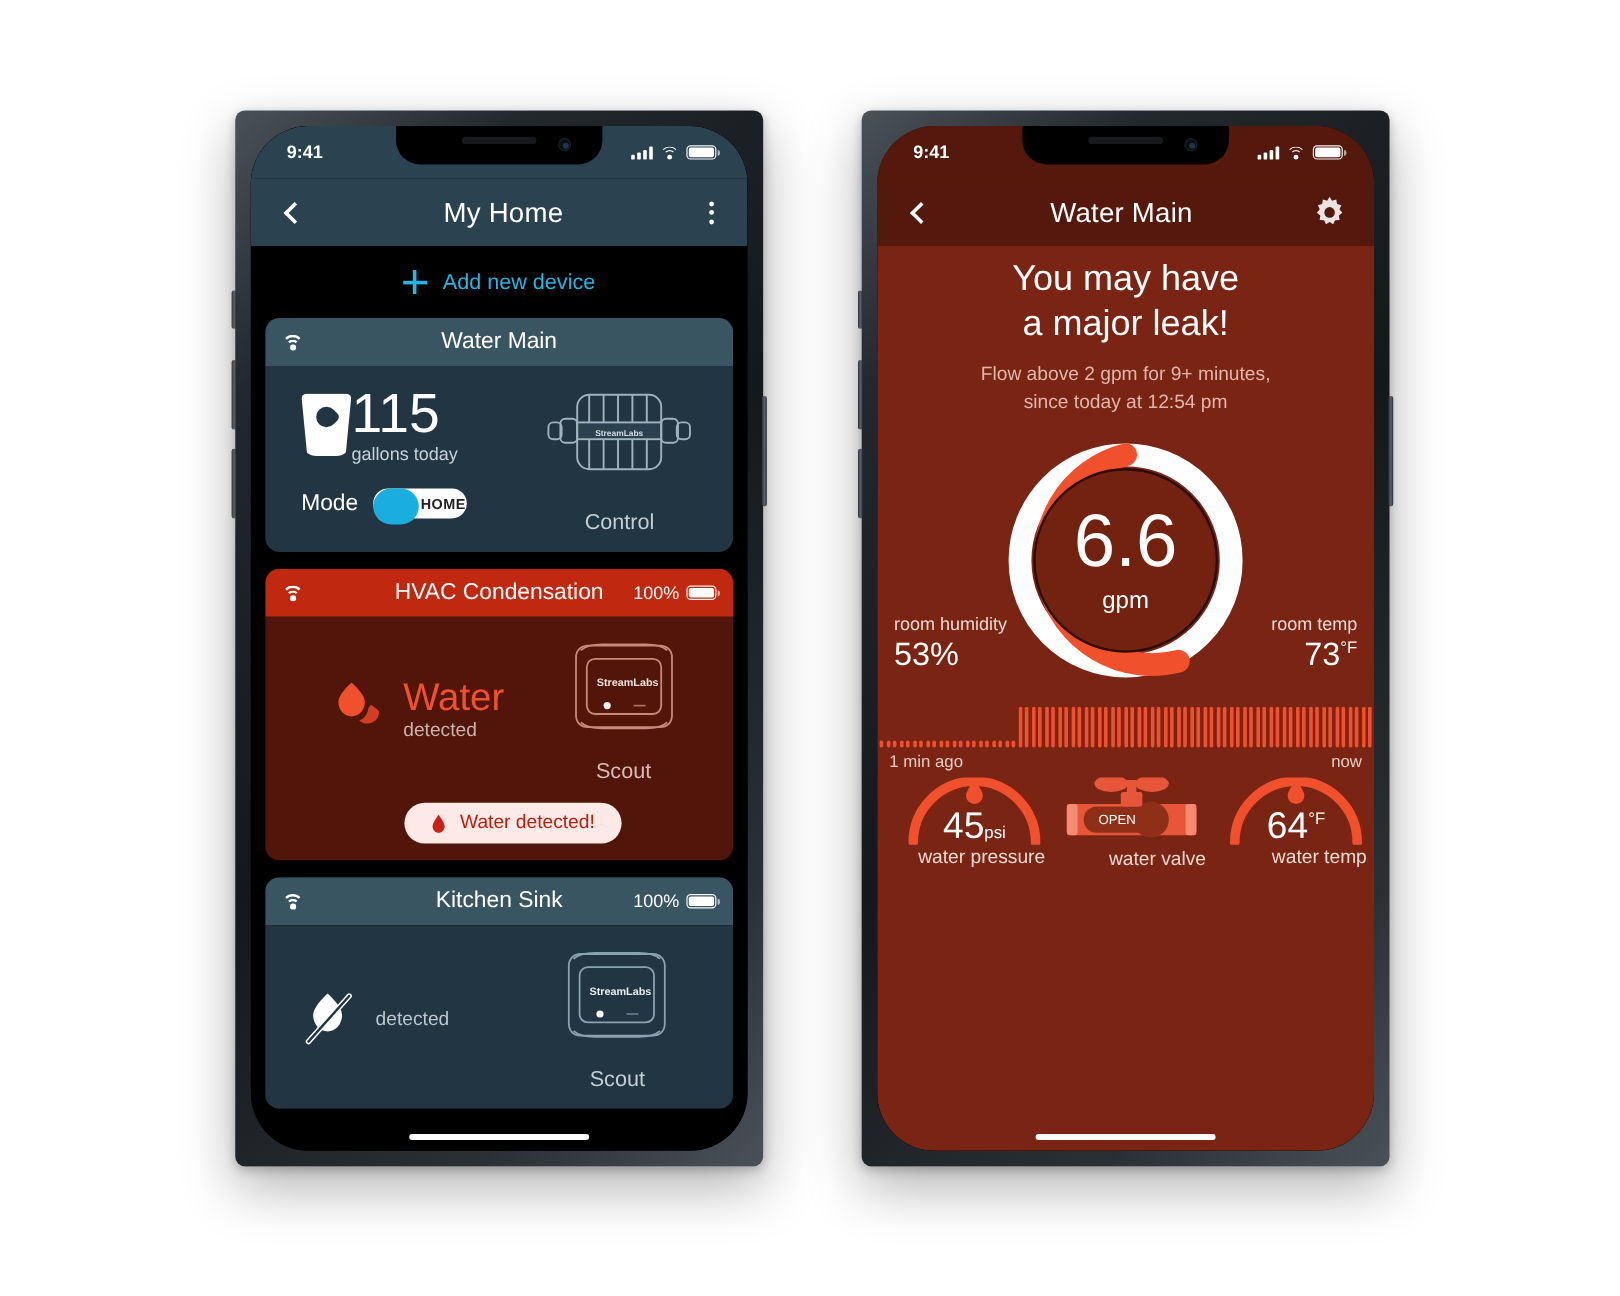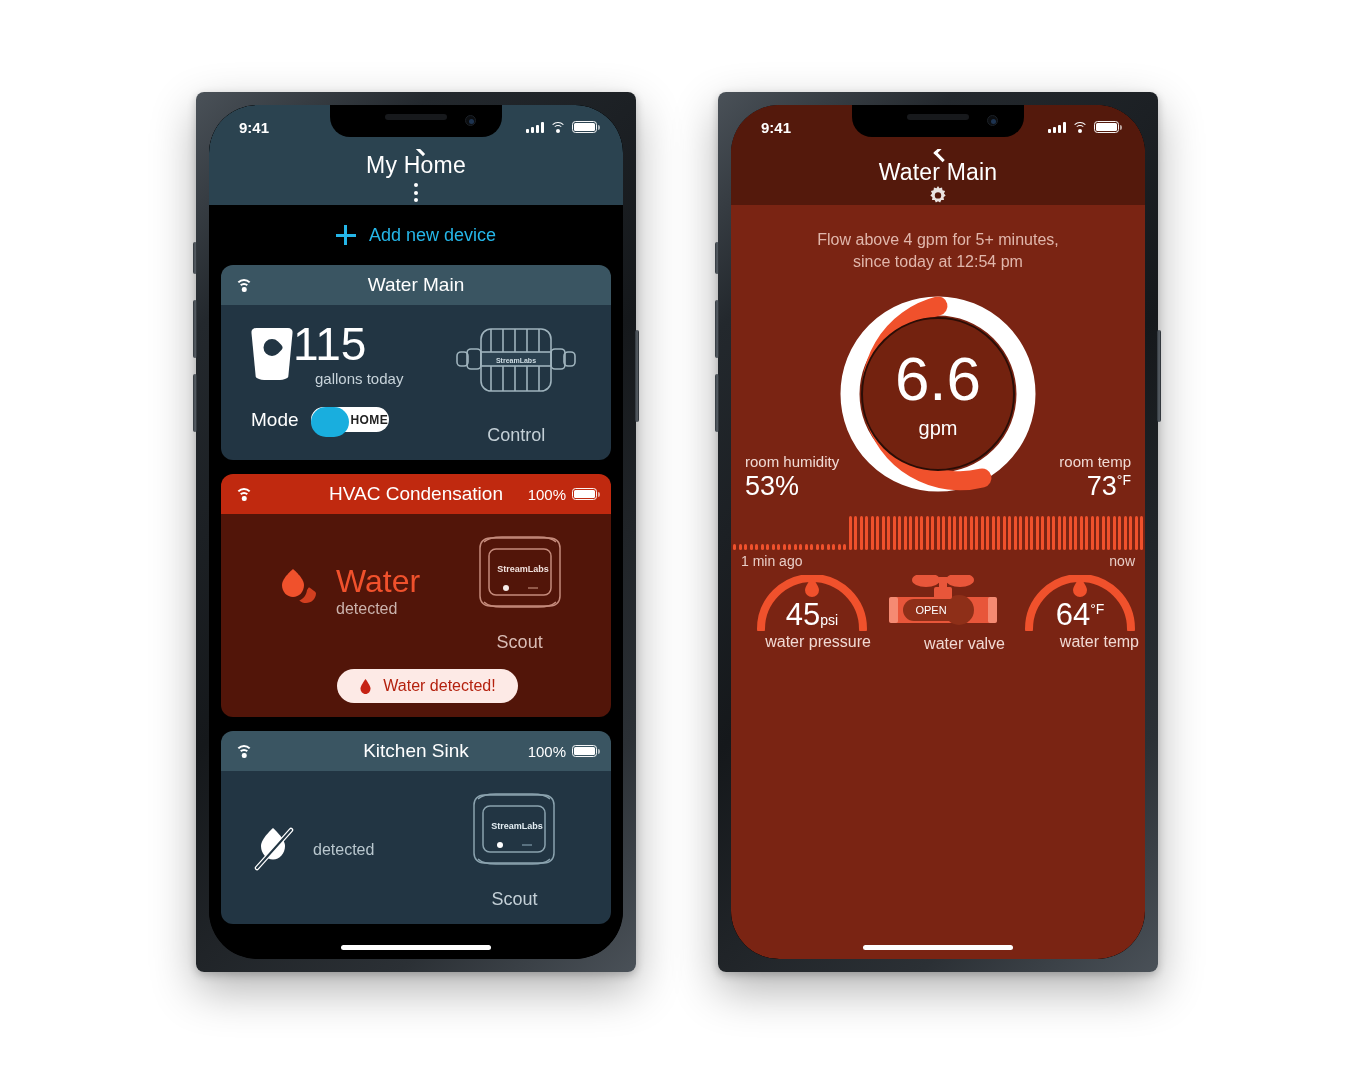--- a/index.html
+++ b/index.html
@@ -109,21 +109,20 @@
     background:rgba(255,255,255,.6);
   }
   .batt i { display:block; height:100%; width:100%; background:#fff; border-radius:1.5px; }
 
   
   .navbar {
     position:relative; height:56px;
     display:flex; align-items:center; justify-content:space-between;
     padding: 0 24px;
     color:#fff;
-    flex-direction:column;
   }
   .nav-title { font-size:23px; font-weight:400; letter-spacing:.2px; }
   .chev-back {
     width:13px; height:13px;
     border-left:3px solid #fff; border-bottom:3px solid #fff;
     transform: rotate(45deg);
     margin-left:6px;
   }
   .kebab { display:flex; flex-direction:column; gap:3.5px; padding:4px; }
   .kebab i { width:4px; height:4px; border-radius:50%; background:#fff; display:block; }
@@ -187,21 +186,21 @@
     border-radius:5px 5px 13px 13px;
     clip-path: polygon(0 0,100% 0,88% 100%,12% 100%);
   }
   .cup-icon .drop {
     position:absolute; left:50%; top:11px; transform:translateX(-50%) rotate(45deg);
     width:17px;height:17px;
     background:#223543;
     border-radius:50% 4px 50% 50%;
   }
   .wm-num { color:#fff; font-size:46px; font-weight:300; line-height:1; }
-  .wm-sub { color:#c7d3da; font-size:15px; margin-top:3px;margin-left:22px; }
+  .wm-sub { color:#c7d3da; font-size:15px; margin-top:3px; }
   .mode-row { display:flex; align-items:center; gap:12px; margin-top:20px; }
   .mode-lbl { color:#fff; font-size:19px; }
   .toggle {
     width:78px; height:25px; border-radius:16px; background:#fff;
     display:flex; align-items:center; position:relative;
   }
   .toggle .knob{
     position:absolute; left:0; top:0;
     width:38px;height:30px;border-radius:16px;background:#19aede;
   }
@@ -254,21 +253,21 @@
     display:flex; align-items:center; justify-content:center;
   }
   .gauge { position:relative; width:212px; height:212px; }
   .gauge .num {
     position:absolute; inset:0; display:flex; flex-direction:column;
     align-items:center; justify-content:center; color:#fff;
   }
   .gauge .num .big { font-size:62px; font-weight:300; line-height:1; }
   .gauge .num .unit{ font-size:20px; margin-top:7px; }
 
-  .side-stat { position:absolute; bottom:8px; color:#fff; }
+  .side-stat { position:absolute; bottom:22px; color:#fff; }
   .side-stat .lbl { font-size:15px; color:#f0dad4; }
   .side-stat .val { font-size:27px; font-weight:300; margin-top:1px; }
   .side-stat .val sup { font-size:14px; vertical-align:super; }
   .ss-left  { left:14px; text-align:left; }
   .ss-right { right:14px; text-align:right; }
 
   .bars {
     height:36px; display:flex; align-items:flex-end; gap:2.2px;
     padding: 0 2px; margin-top:4px;
   }
@@ -556,22 +555,26 @@
         <div class="navbar">
           <span class="chev-back"></span>
           <span class="nav-title">Water Main</span>
           <svg class="gear" viewBox="0 0 26 26">
             <path fill="#e9e3e1" d="M13 0l2 3.2 3.6-1 .6 3.7 3.6 1.1-1.6 3.4 2.4 2.9-2.9 2.3.6 3.7-3.7.2-1.6 3.4L13 21.1l-3 1.8-1.6-3.4-3.7-.2.6-3.7L2.4 13.3l2.4-2.9L3.2 7l3.6-1.1.6-3.7 3.6 1z"></path>
             <circle cx="13" cy="13" r="4.4" fill="#54190c"></circle>
           </svg>
         </div>
 
         <div class="alert-head">
+          <div class="alert-h1">
+            <div>You may have</div>
+            <div>a major leak!</div>
+          </div>
           <div class="alert-p">
-            <div>Flow above 4 gpm for 5+ minutes,</div>
+            <div>Flow above 2 gpm for 9+ minutes,</div>
             <div>since today at 12:54 pm</div>
           </div>
         </div>
 
         <div class="gauge-wrap">
           <div class="gauge">
             <svg viewBox="0 0 212 212" width="212" height="212">
               <circle cx="106" cy="106" r="88" fill="none" stroke="#ffffff" stroke-width="19"></circle>
               <path d="M106 18 A88 88 0 1 0 150 190" fill="none" stroke="#f0512c" stroke-width="19" stroke-linecap="round" transform="rotate(0 106 106)" style="stroke-dasharray:304 600;stroke-dashoffset:0"></path>
               <circle cx="106" cy="106" r="76" fill="#73220f" stroke="#2a0d06" stroke-width="2"></circle>

